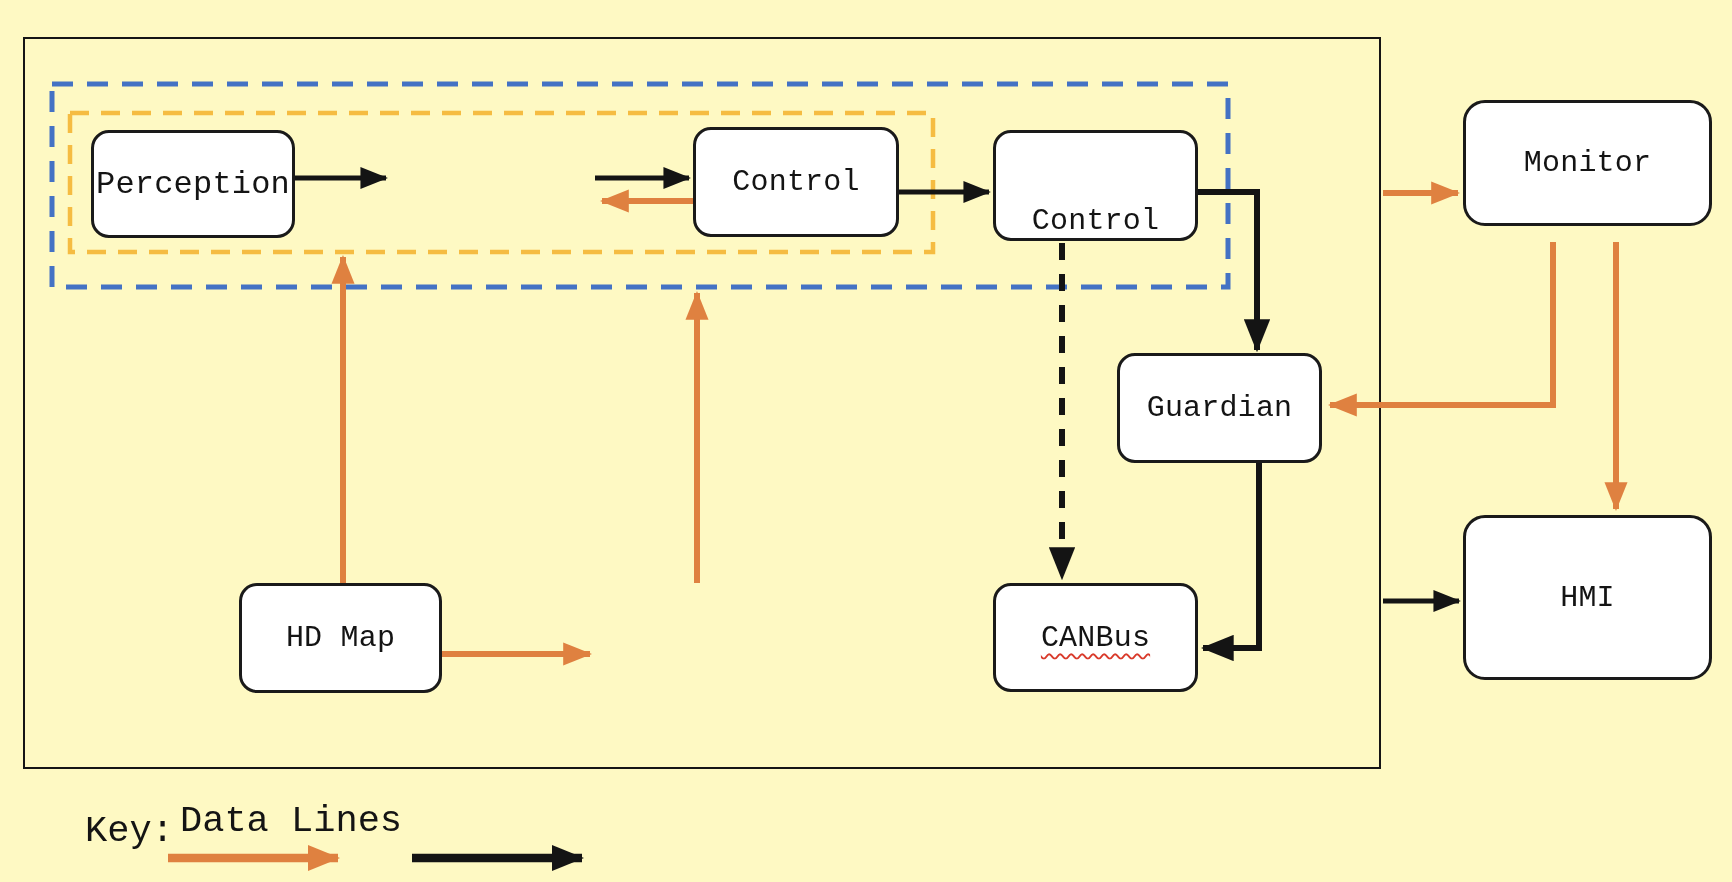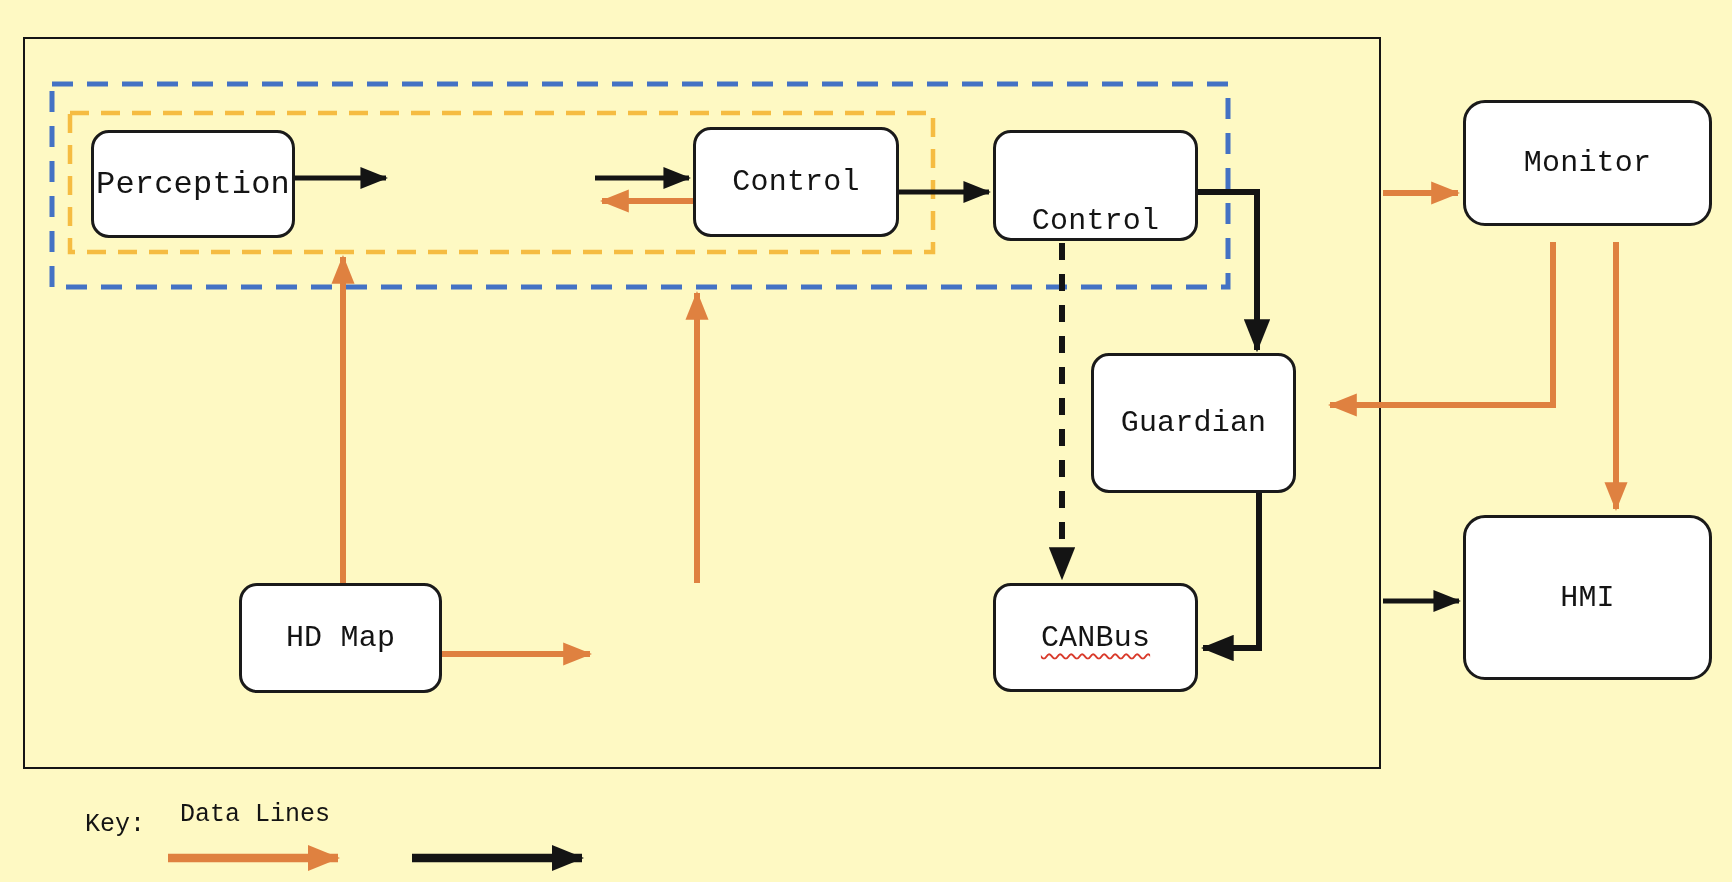--- a/index.html
+++ b/index.html
@@ -35,21 +35,21 @@
     font-size:30px;color:#141414;letter-spacing:0.2px;
   }
   .node.big-corner{border-radius:22px;}
   .squiggle{
     text-decoration-line:underline;
     text-decoration-style:wavy;
     text-decoration-color:#D93A2B;
     text-decoration-thickness:1.5px;
     text-underline-offset:7px;
   }
-  .key-text{position:absolute;font-size:25px;color:#141414;white-space:nowrap;}
+  .key-text{position:absolute;font-size:37px;color:#141414;white-space:nowrap;}
 </style>
 </head>
 <body>
 
 <div id="stage">
 
   <div id="boundary"></div>
 
   <svg id="edge-layer" viewBox="0 0 1732 882" xmlns="http://www.w3.org/2000/svg">
     <defs>
@@ -92,21 +92,21 @@
 
   <div class="node" style="left:91px;  top:130px; width:204px; height:108px; font-size:32px;">
       <span>Perception</span>
     </div>
   <div class="node" style="left:693px; top:127px; width:206px; height:110px;">
       <span>Control</span>
     </div>
   <div class="node" style="left:993px; top:130px; width:205px; height:111px;align-items:flex-end;">
       <span>Control</span>
     </div>
-  <div class="node" style="left:1091px;top:353px; width:205px; height:140px;">
+  <div class="node" style="left:1117px;top:353px; width:205px; height:110px;">
       <span>Guardian</span>
     </div>
   <div class="node" style="left:239px; top:583px; width:203px; height:110px;">
       <span>HD Map</span>
     </div>
   <div class="node" style="left:993px; top:583px; width:205px; height:109px;">
       <span class="squiggle">CANBus</span>
     </div>
   <div class="node big-corner" style="left:1463px;top:100px; width:249px; height:126px;">
       <span>Monitor</span>

